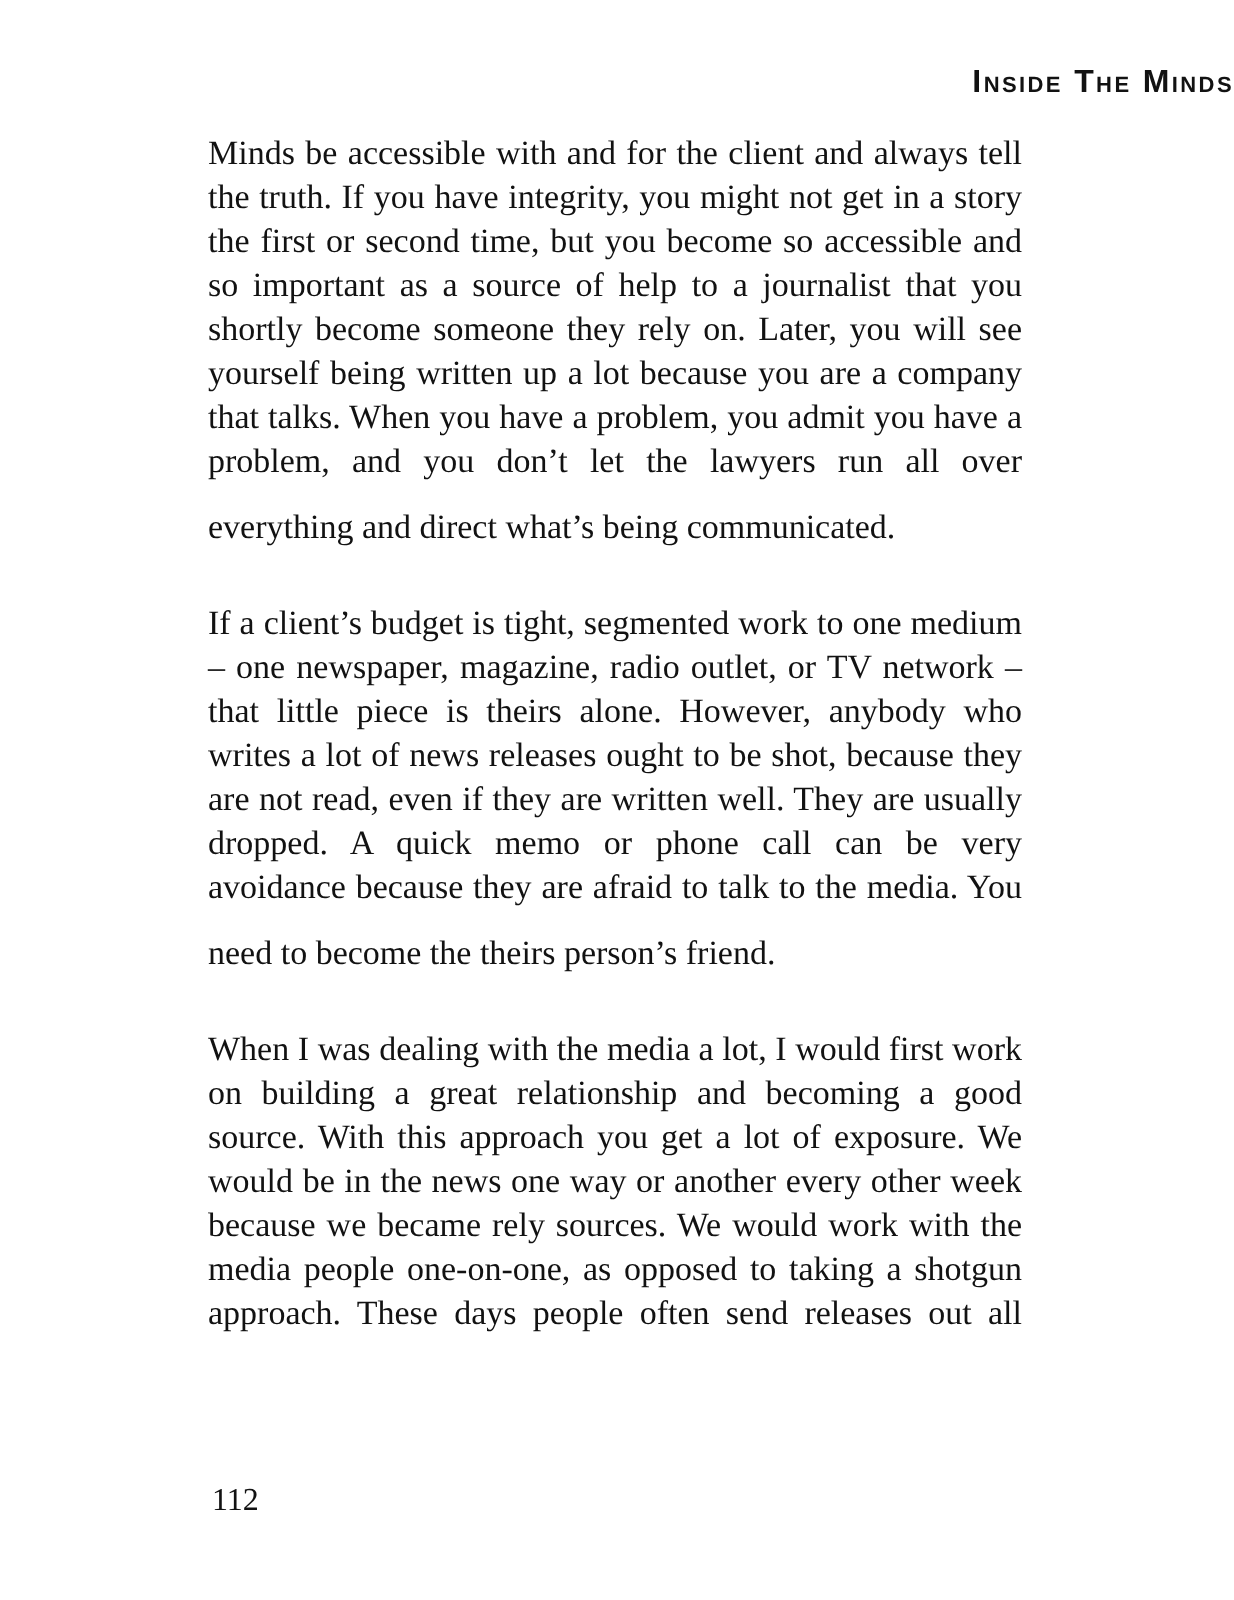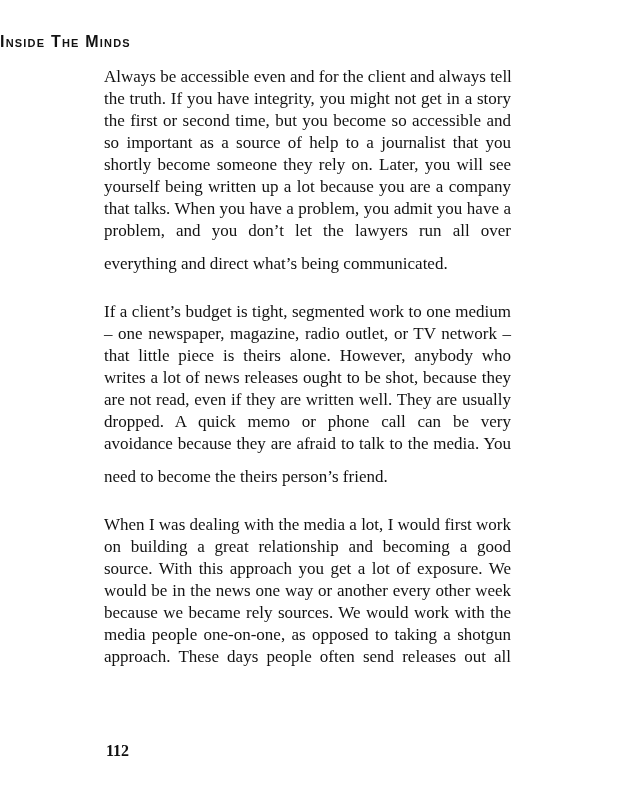--- a/index.html
+++ b/index.html
@@ -19,21 +19,21 @@
     background: var(--bg-color);
     color: var(--text-color);
     font-family: "Liberation Serif", serif;
     overflow: hidden;
   }
   .running-header {
     position: absolute;
     top: 33px;
     left: 0;
     width: 617px;
-    text-align: left;
+    text-align: right;
     font-family: "Liberation Sans", sans-serif;
     font-weight: 700;
     font-variant: small-caps;
     font-size: 16px;
     letter-spacing: 1.2px;
   }
   .text-block {
     position: absolute;
     left: 104px;
     top: 66px;
@@ -52,33 +52,33 @@
   }
   .line.last-left {
     text-align-last: left;
     margin-top: 11px;
   }
   .page-number {
     position: absolute;
     left: 106px;
     top: 742px;
     font-family: "Liberation Serif", serif;
-    font-weight: 700;
+    font-weight: 400;
     font-size: 16px;
   }
 </style>
 </head>
 <body>
 
 <div class="page">
   <div class="running-header">Inside The Minds</div>
 
   <main class="text-block">
       <div class="paragraph">
-        <div class="line">Always be accessible even and for the client and always tell</div>
+        <div class="line">Minds be accessible with and for the client and always tell</div>
         <div class="line">the truth. If you have integrity, you might not get in a story</div>
         <div class="line">the first or second time, but you become so accessible and</div>
         <div class="line">so important as a source of help to a journalist that you</div>
         <div class="line">shortly become someone they rely on. Later, you will see</div>
         <div class="line">yourself being written up a lot because you are a company</div>
         <div class="line">that talks. When you have a problem, you admit you have a</div>
         <div class="line">problem, and you don’t let the lawyers run all over</div>
         <div class="line last-left">everything and direct what’s being communicated.</div>
       </div>
       <div class="paragraph">

